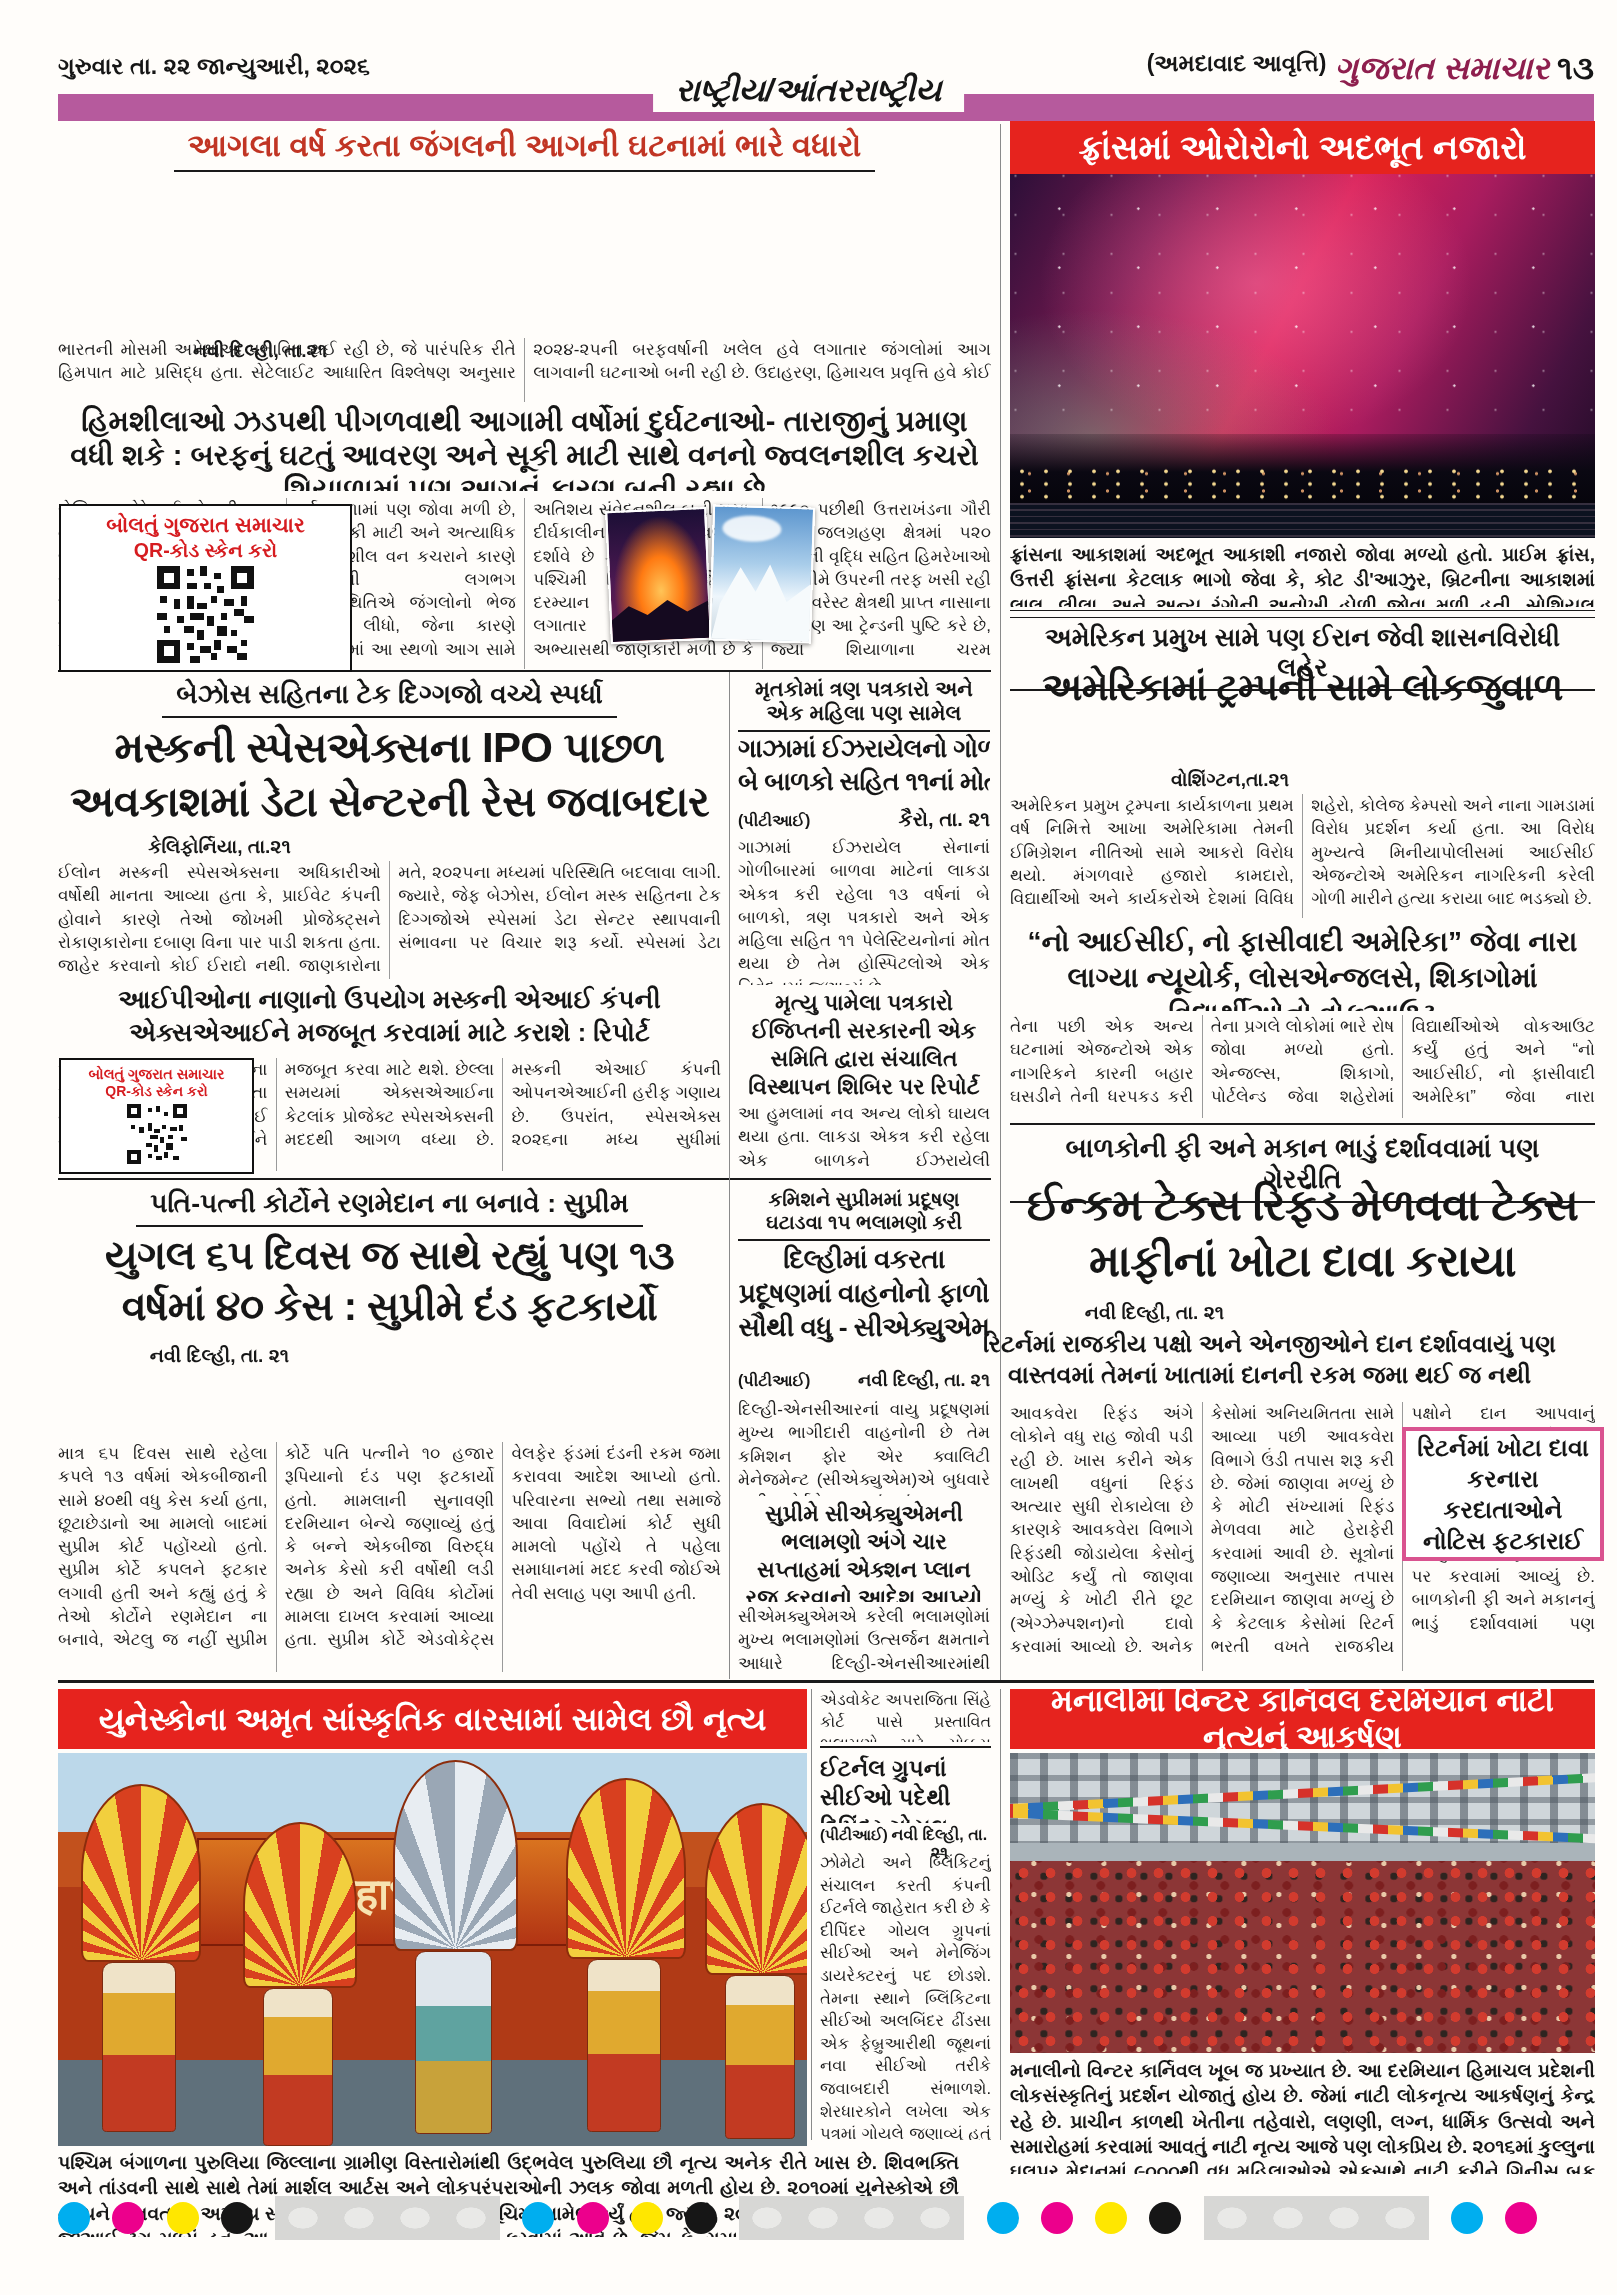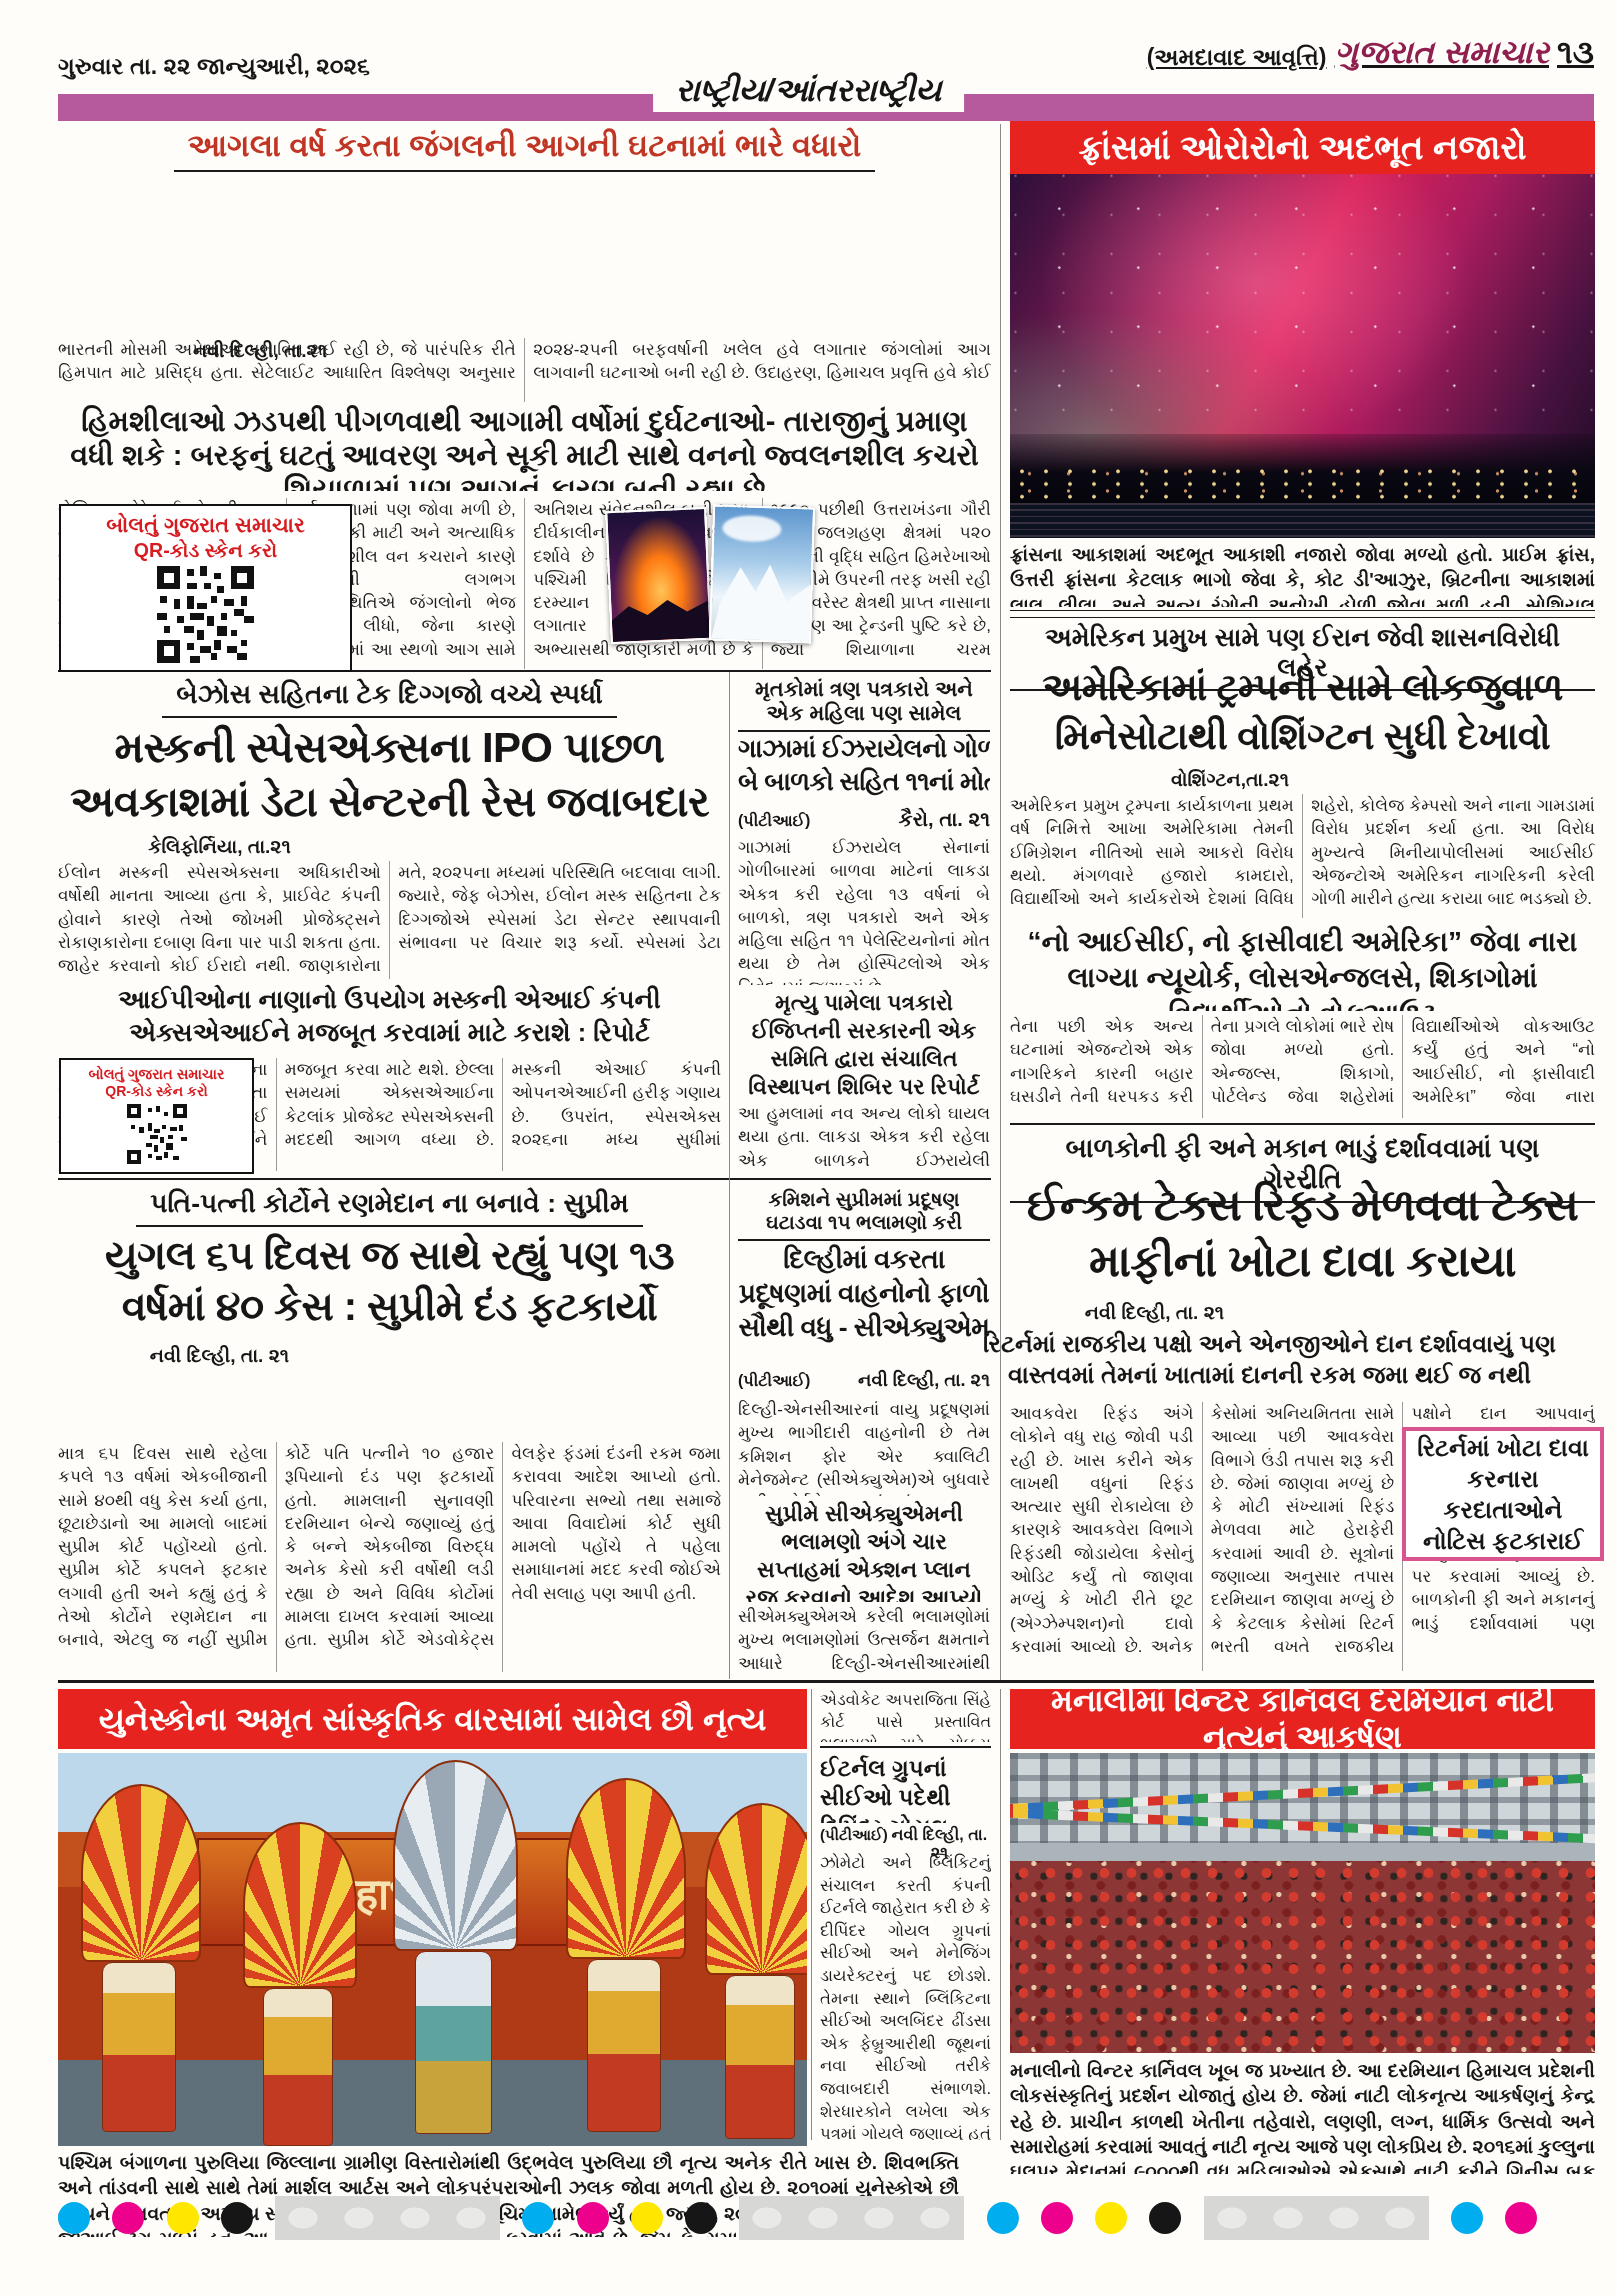--- a/index.html
+++ b/index.html
@@ -92,21 +92,21 @@
       background-size:56px 44px;background-repeat:repeat-x;}
   .c-cyan{background:#00aeef;} .c-mag{background:#ec008c;} .c-yel{background:#ffe700;} .c-blk{background:#161616;}
   .qr-svg{display:block;margin:3.5px auto 0 auto;}
 </style>
 </head>
 <body>
 
 <div id="page">
 
   <div class="abs hdr-date" style="left:58px;top:53px;">ગુરુવાર તા. ૨૨ જાન્યુઆરી, ૨૦૨૬</div>
-  <div class="abs hdr-right" style="right:23px;top:34px;display:flex;align-items:flex-end;text-decoration:underline;">
+  <div class="abs hdr-right" style="right:23px;top:50px;display:flex;align-items:flex-start;">
     <span>(અમદાવાદ આવૃત્તિ)</span>
     <span class="masthead">ગુજરાત સમાચાર</span>
     <span class="pageno">૧૩</span>
   </div>
   <div class="abs purple-bar" style="left:58px;top:94px;width:1536px;"></div>
   <div class="abs section-label" style="left:50%;top:62px;transform:translateX(-50%);z-index:3;">રાષ્ટ્રીય/આંતરરાષ્ટ્રીય</div>
 
   <div class="abs kicker red" style="left:58px;top:128px;width:933px;font-size:31px;"><span>આગલા વર્ષ કરતા જંગલની આગની ઘટનામાં ભારે વધારો</span></div>
   <div class="abs dateline" style="left:58px;top:340px;width:404px;">નવી દિલ્હી, તા.૨૧</div>
   <div class="abs body-txt cols2" style="left:58px;top:338px;width:933px;height:64px;padding-left:0;">ભારતની મોસમી અપેક્ષાઓ પ્રભાવિત થઈ રહી છે, જે પારંપરિક રીતે હિમપાત માટે પ્રસિદ્ધ હતા. સેટેલાઈટ આધારિત વિશ્લેષણ અનુસાર ૨૦૨૪-૨૫ની બરફવર્ષાની ખલેલ હવે લગાતાર જંગલોમાં આગ લાગવાની ઘટનાઓ બની રહી છે. ઉદાહરણ, હિમાચલ પ્રવૃત્તિ હવે કોઈ અપવાદ નહિ, પણ અસામાન્ય રૂપે શુષ્ક શિયાળાથી પ્રેરિત વ્યાપક પારિસ્થિતિક ફેરફારનો હિસ્સો બની ચૂકી છે. પ્રદેશ અને જમ્મુ-કશ્મીરના જંગલોમાં એવા મહિનાઓમાં આગની ઘટનાઓમાં ચિંતાજનક વૃદ્ધિ જોવા મળી છે.</div>
@@ -174,21 +174,20 @@
       <div class="abs citylights" style="left:0;right:0;bottom:0;height:55%;"></div>
     </div>
     <div class="abs water" style="left:0;right:0;bottom:0;height:35px;"></div>
   </div>
   <div class="abs caption" style="left:1010px;top:542px;width:585px;height:65px;">ફ્રાંસના આકાશમાં અદભૂત આકાશી નજારો જોવા મળ્યો હતો. પ્રાઈમ ફ્રાંસ, ઉત્તરી ફ્રાંસના કેટલાક ભાગો જેવા કે, કોટ ડી'આઝુર, બ્રિટનીના આકાશમાં લાલ, લીલા, અને અન્ય રંગોની અનોખી હોળી જોવા મળી હતી. સોશિયલ મીડિયા સાઈટ્સ પર ટાઈમ-લેપ્સ વિડીયોઝ વાયરલ થયા હતા.</div>
 
   <div class="abs rule-double" style="left:1010px;top:610px;width:585px;"></div>
   <div class="abs kicker" style="left:1010px;top:623px;width:585px;font-size:25.4px;"><span>અમેરિકન પ્રમુખ સામે પણ ઈરાન જેવી શાસનવિરોધી લહેર</span></div>
   <div class="abs hl" style="left:1010px;top:663px;width:585px;font-size:38px;">
     <div class="ln">અમેરિકામાં ટ્રમ્પની સામે લોકજુવાળ</div>
-    <div class="ln">મિનેસોટાથી વોશિંગ્ટન સુધી દેખાવો</div>
   </div>
   <div class="abs dateline" style="left:1010px;top:769px;width:585px;text-align:right;padding-right:306px;box-sizing:border-box;">વોશિંગ્ટન,તા.૨૧</div>
   <div class="abs body-txt cols2" style="left:1010px;top:794px;width:585px;height:124px;">અમેરિકન પ્રમુખ ટ્રમ્પના કાર્યકાળના પ્રથમ વર્ષ નિમિત્તે આખા અમેરિકામા તેમની ઈમિગ્રેશન નીતિઓ સામે આકરો વિરોધ થયો. મંગળવારે હજારો કામદારો, વિદ્યાર્થીઓ અને કાર્યકરોએ દેશમાં વિવિધ શહેરો, કોલેજ કેમ્પસો અને નાના ગામડામાં વિરોધ પ્રદર્શન કર્યા હતા. આ વિરોધ મુખ્યત્વે મિનીયાપોલીસમાં આઈસીઈ એજન્ટોએ અમેરિકન નાગરિકની કરેલી ગોળી મારીને હત્યા કરાયા બાદ ભડક્યો છે.</div>
   <div class="abs subhead" style="left:1010px;top:924px;width:585px;height:87px;font-size:28px;">“નો આઈસીઈ, નો ફાસીવાદી અમેરિકા” જેવા નારા લાગ્યા ન્યૂયોર્ક, લોસએન્જલસે, શિકાગોમાં વિદ્યાર્થીઓનો વોકઆઉટ</div>
   <div class="abs body-txt cols3" style="left:1010px;top:1015px;width:585px;height:103px;">તેના પછી એક અન્ય ઘટનામાં એજન્ટોએ એક નાગરિકને કારની બહાર ઘસડીને તેની ધરપકડ કરી તેના પ્રગલે લોકોમાં ભારે રોષ જોવા મળ્યો હતો. એન્જલ્સ, શિકાગો, પોર્ટલેન્ડ જેવા શહેરોમાં વિદ્યાર્થીઓએ વોકઆઉટ કર્યું હતું અને “નો આઈસીઈ, નો ફાસીવાદી અમેરિકા” જેવા નારા લગાવી રહ્યા છે. ન્યૂયોર્ક, લોસ એન્જલસમાં પણ દેખાવો થયા હતા. આમ છતાં ટ્રમ્પ તંત્રને કોઈ અસર થઈ હોય તેમ લાગતું નથી, સરકારે આઈસીઈનું બજેટ વધારીને ૨૮.૭ અબજ ડોલર કર્યું હતા.</div>
   <div class="abs rule-h" style="left:1010px;top:1123px;width:585px;height:2.3px;"></div>
 
   <div class="abs rule-h" style="left:58px;top:670px;width:933px;height:2.3px;"></div>
   <div class="abs kicker" style="left:58px;top:679px;width:663px;font-size:26.6px;"><span>બેઝોસ સહિતના ટેક દિગ્ગજો વચ્ચે સ્પર્ધા</span></div>
   <div class="abs hl" style="left:58px;top:721px;width:663px;font-size:42px;">

